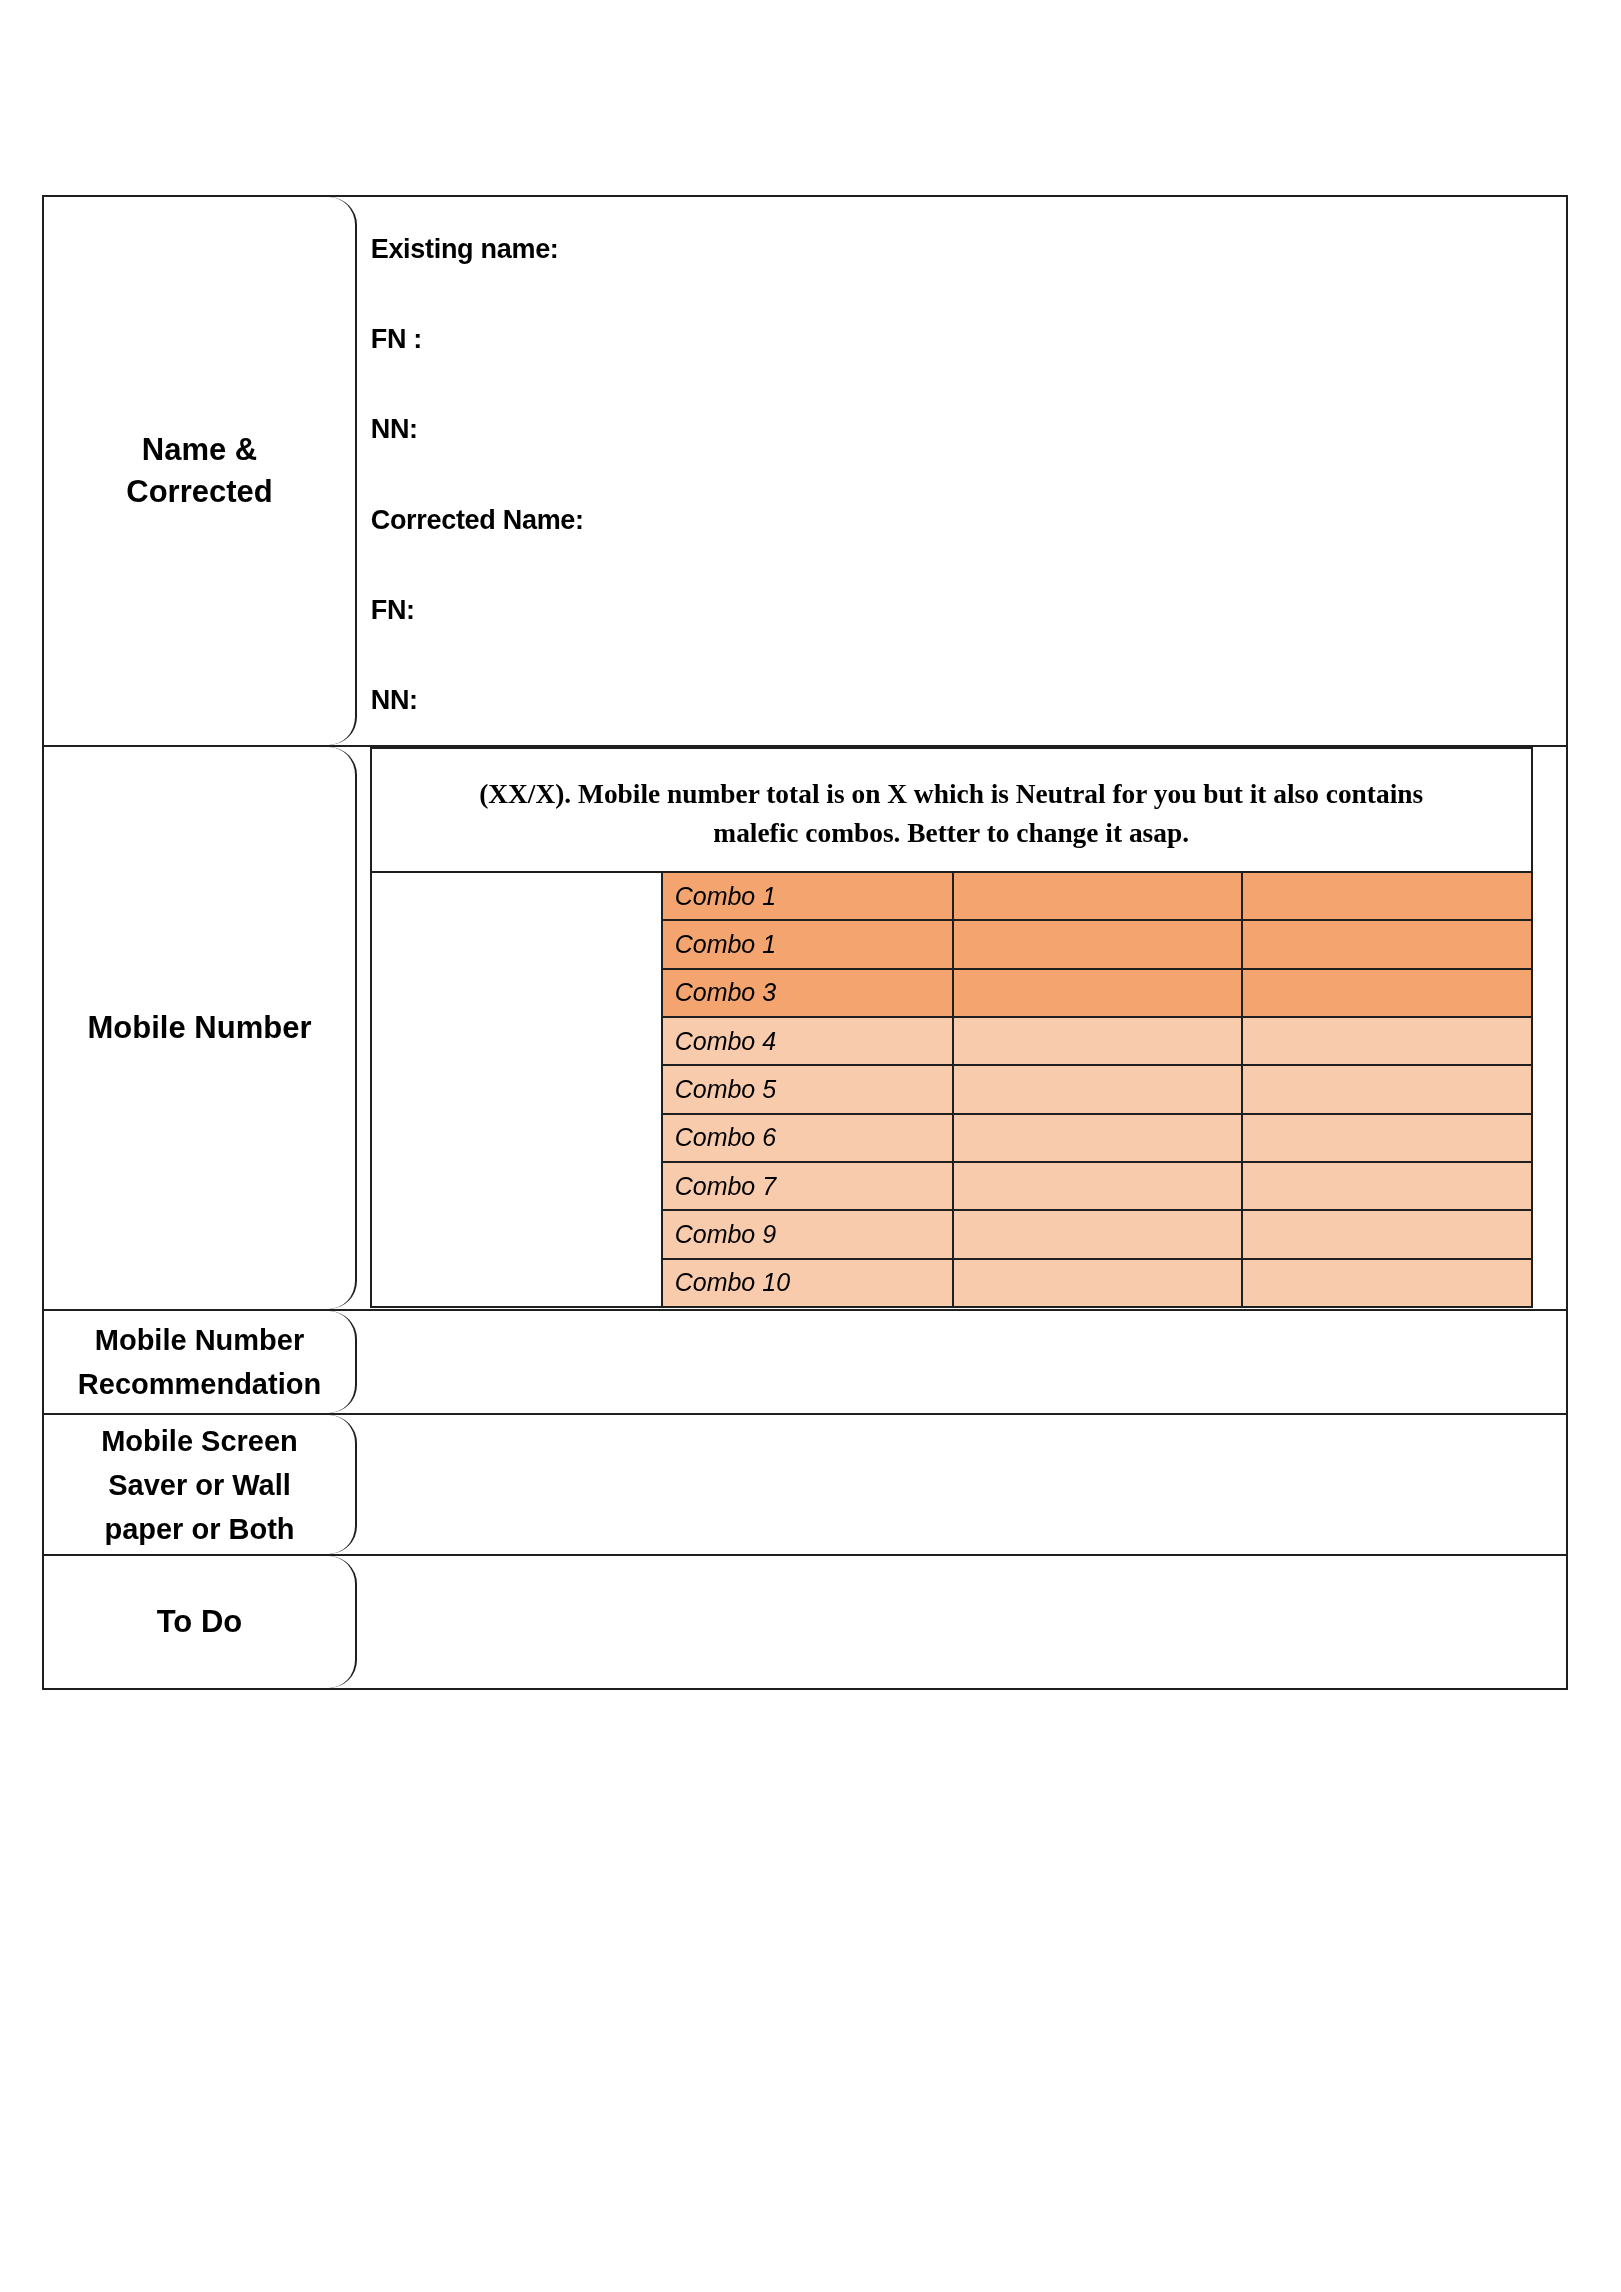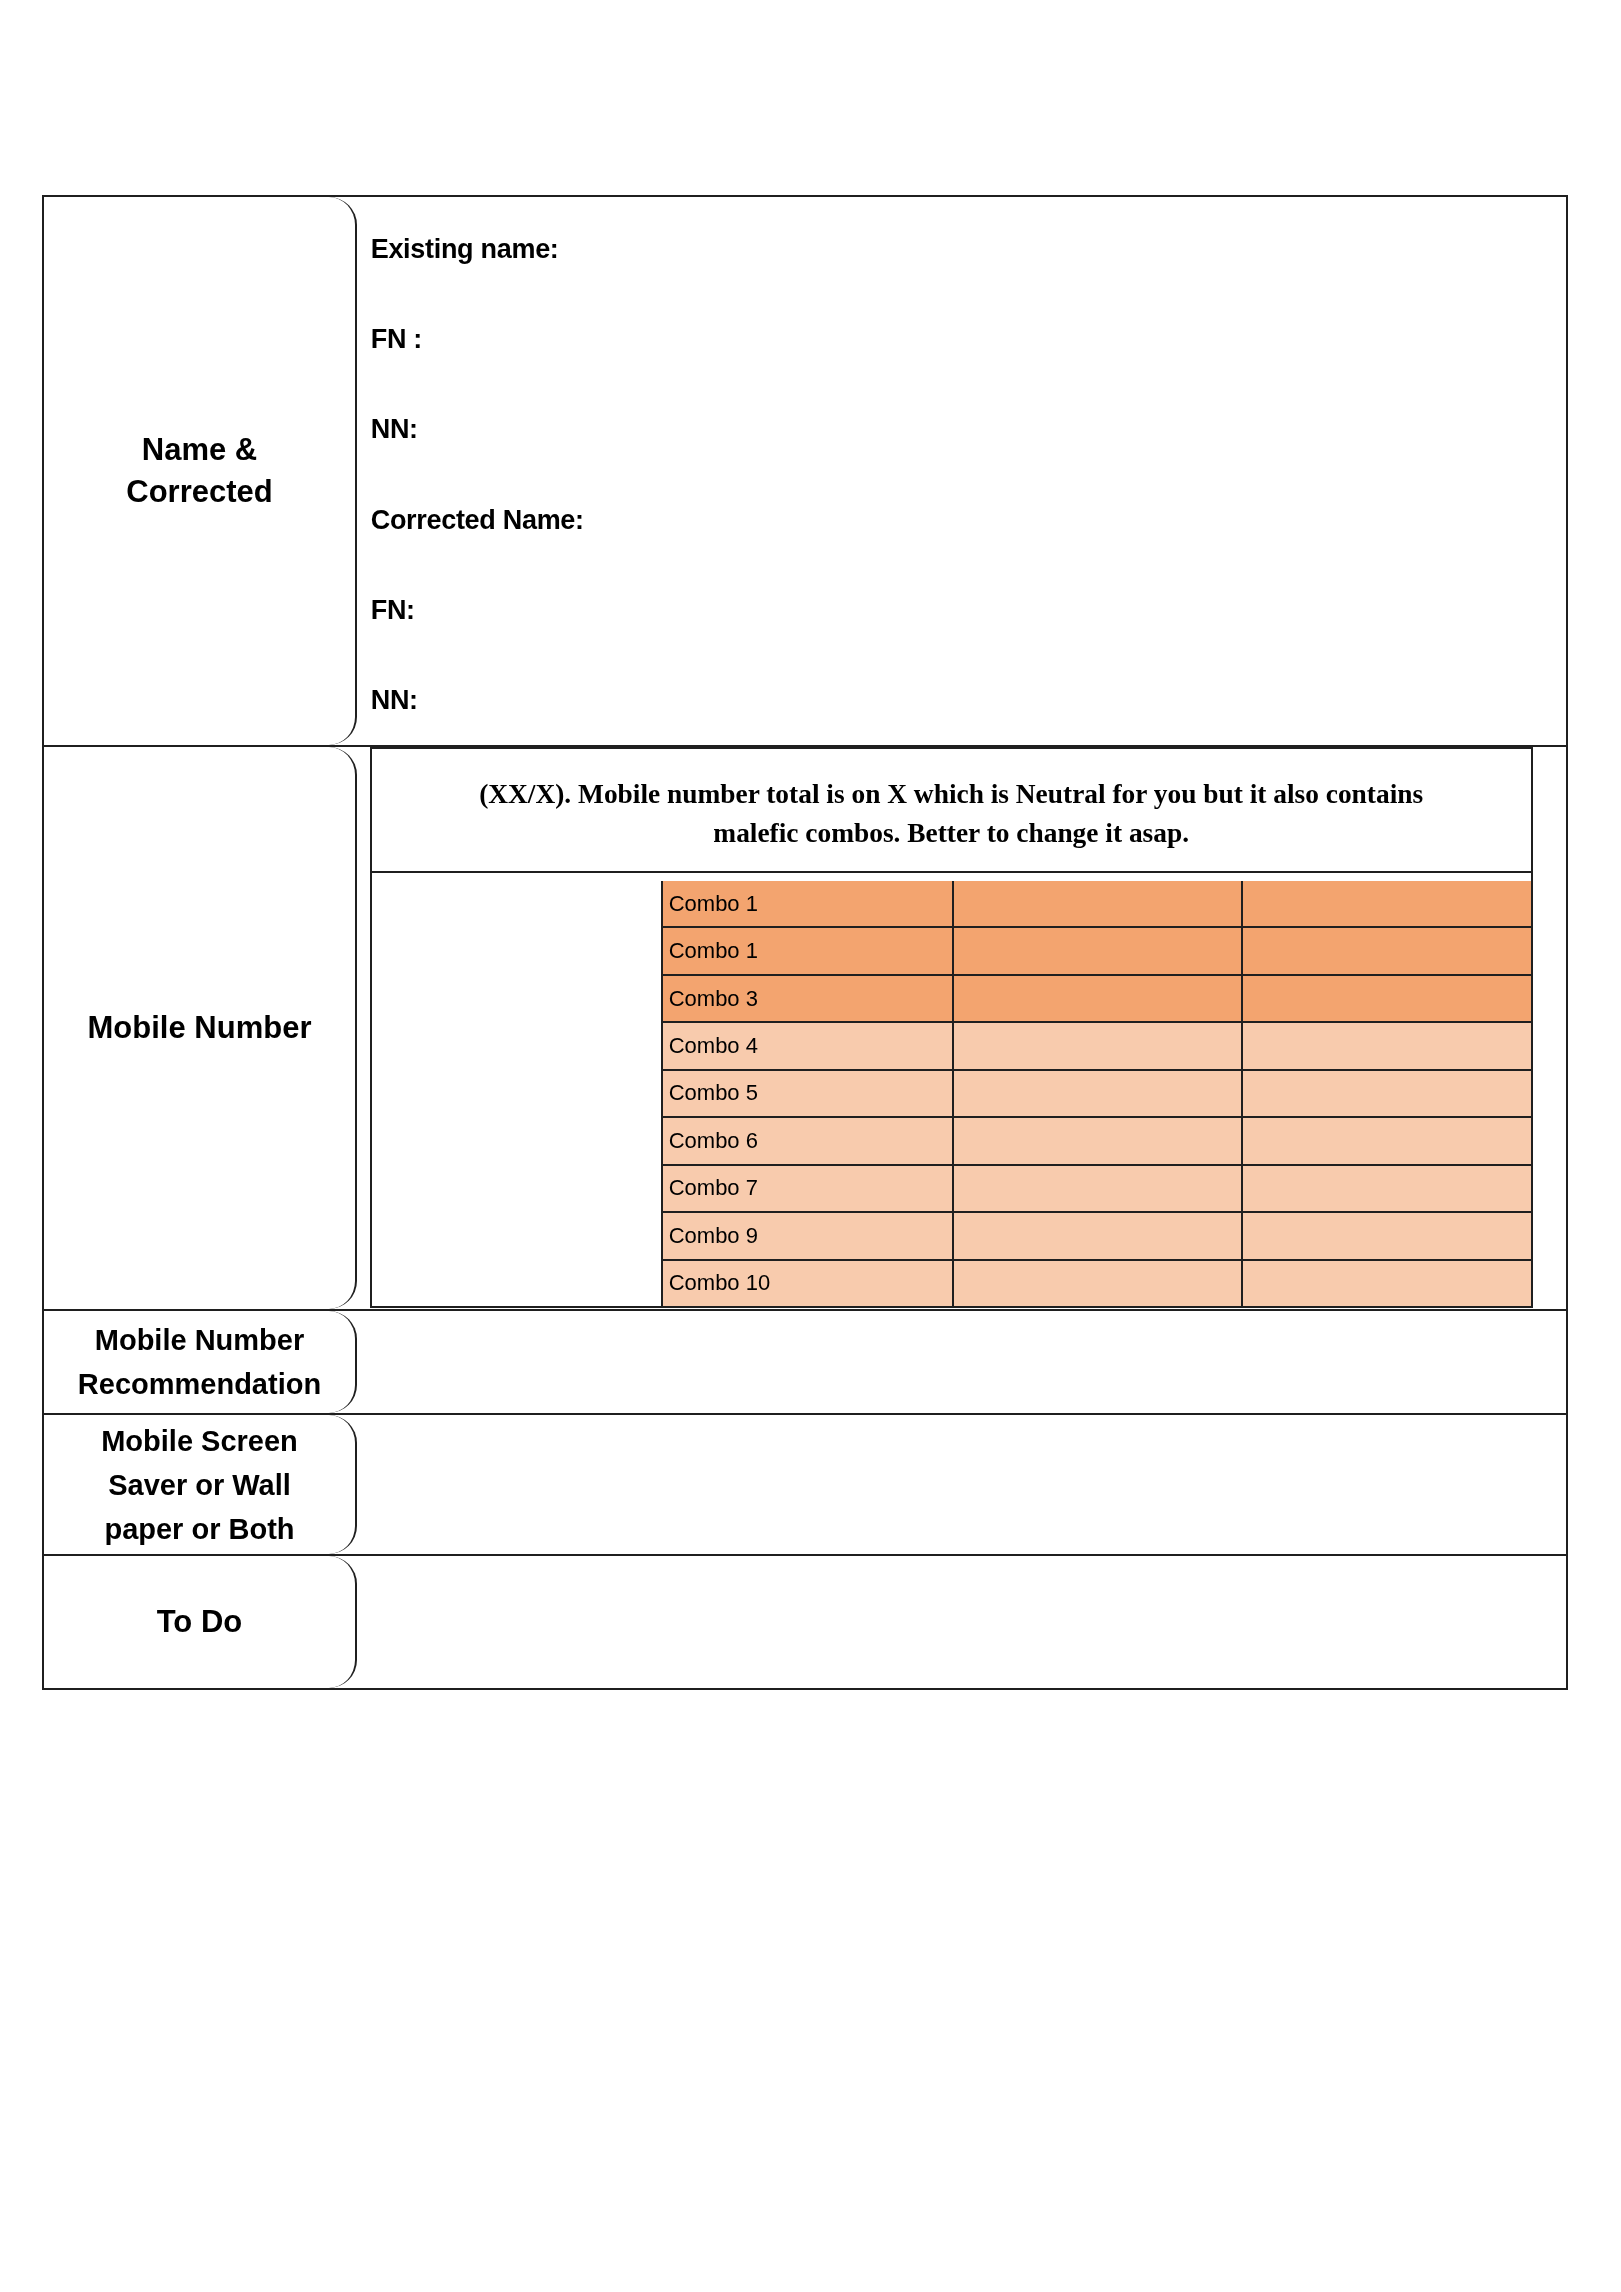--- a/index.html
+++ b/index.html
@@ -61,21 +61,20 @@
   .nested-table {
     position: absolute;
     left: 12.7px;
     top: 0;
     width: 1163px;
     height: 561px;
     border: 2px solid var(--border, #1f1f1f);
     display: flex;
     flex-direction: column;
     background: #ffffff;
-    gap: 8px;
   }
   .nested-header {
     flex: 0 0 124px;
     border-bottom: 2px solid var(--border, #1f1f1f);
     display: flex;
     flex-direction: column;
     align-items: center;
     justify-content: center;
     padding-top: 7.8px;
     text-align: center;
@@ -93,23 +92,24 @@
   .combo-rows { flex: 1; display: flex; flex-direction: column; }
   .combo-row { flex: 1; display: flex; }
   .combo-row + .combo-row { border-top: 2px solid var(--border, #1f1f1f); }
   .combo-row.dark { background: var(--combo-dark, #f3a46f); }
   .combo-row.light { background: var(--combo-light, #f8cbad); }
   .combo-label {
     flex: 0 0 291px;
     border-right: 2px solid var(--border, #1f1f1f);
     display: flex;
     align-items: center;
-    padding-left: 6px;
-    font-size: 22px;
+    padding-left: 12px;
+    font-size: 25px;
     font-weight: 400;
+    font-style: italic;
   }
   .combo-cell { flex: 0 0 289px; border-right: 2px solid var(--border, #1f1f1f); }
   .combo-cell.last { flex: 1; border-right: none; }
   
   .r3 .left-cell, .r4 .left-cell { font-size: 29px; line-height: 44px; }
 </style>
 </head>
 <body>
 
 <div class="page">

